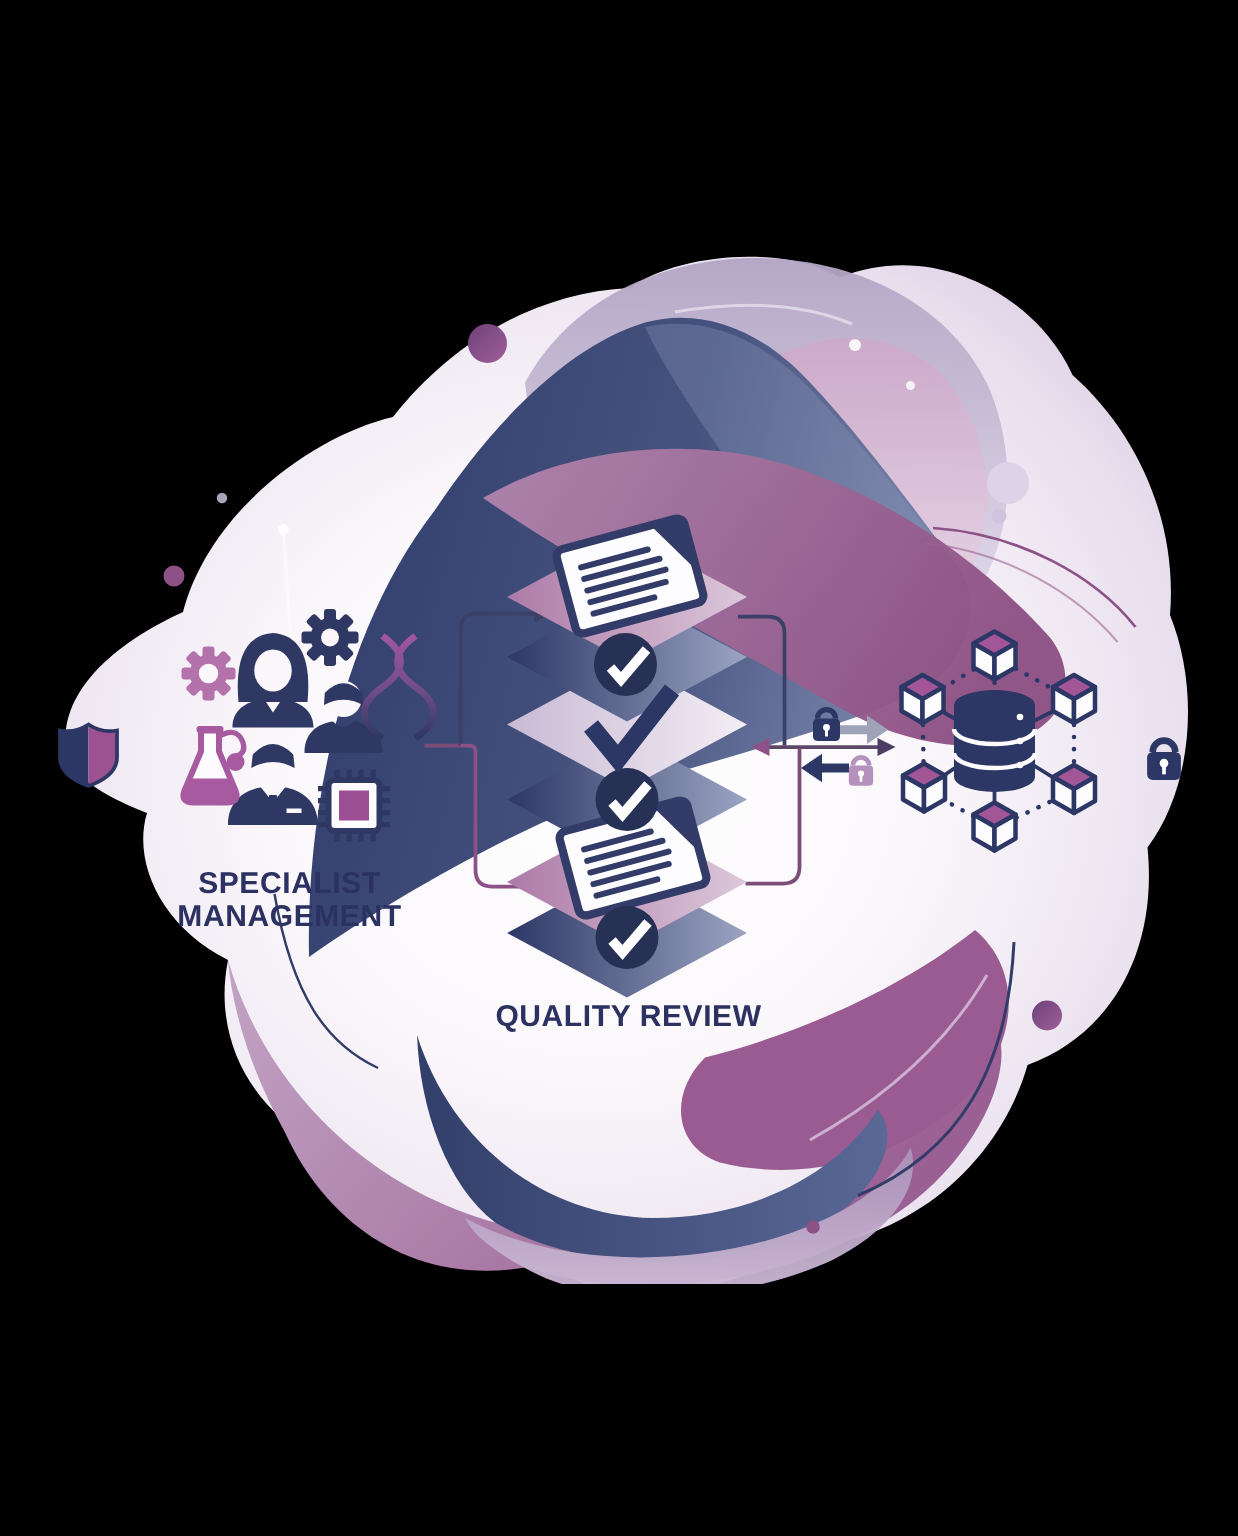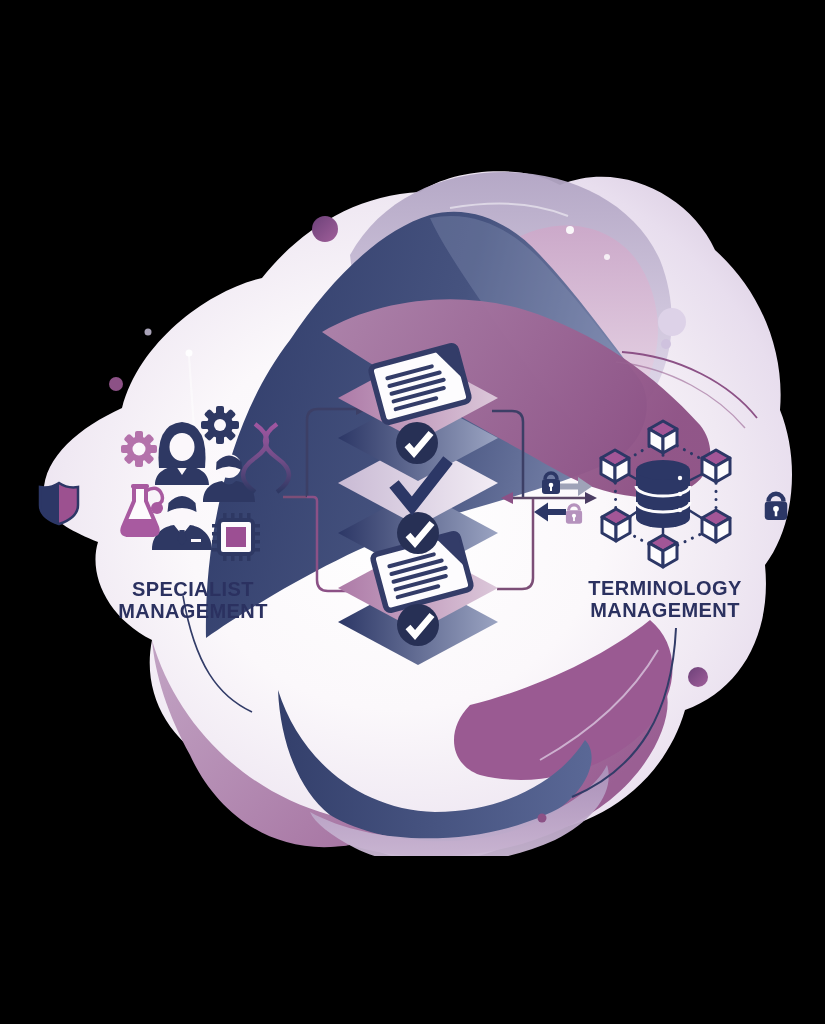--- a/index.html
+++ b/index.html
@@ -407,18 +407,15 @@
     <circle cx="0" cy="3" r="2.3" fill="#ffffff"></circle>
     <rect x="-1" y="3" width="2" height="6" fill="#ffffff"></rect>
   </g>
 </svg>
 
 <div class="label" style="left:193px;top:578px;">
   <span>SPECIALIST</span>
   <span>MANAGEMENT</span>
 </div>
 <div class="label" style="left:419px;top:667px;">
-</div>
-<div class="label" style="left:665px;top:577px;">
-  <span>TERMINOLOGY</span>
-  <span>MANAGEMENT</span>
+  <span>QUALITY REVIEW</span>
 </div>
 </div>
 
 </body></html>

